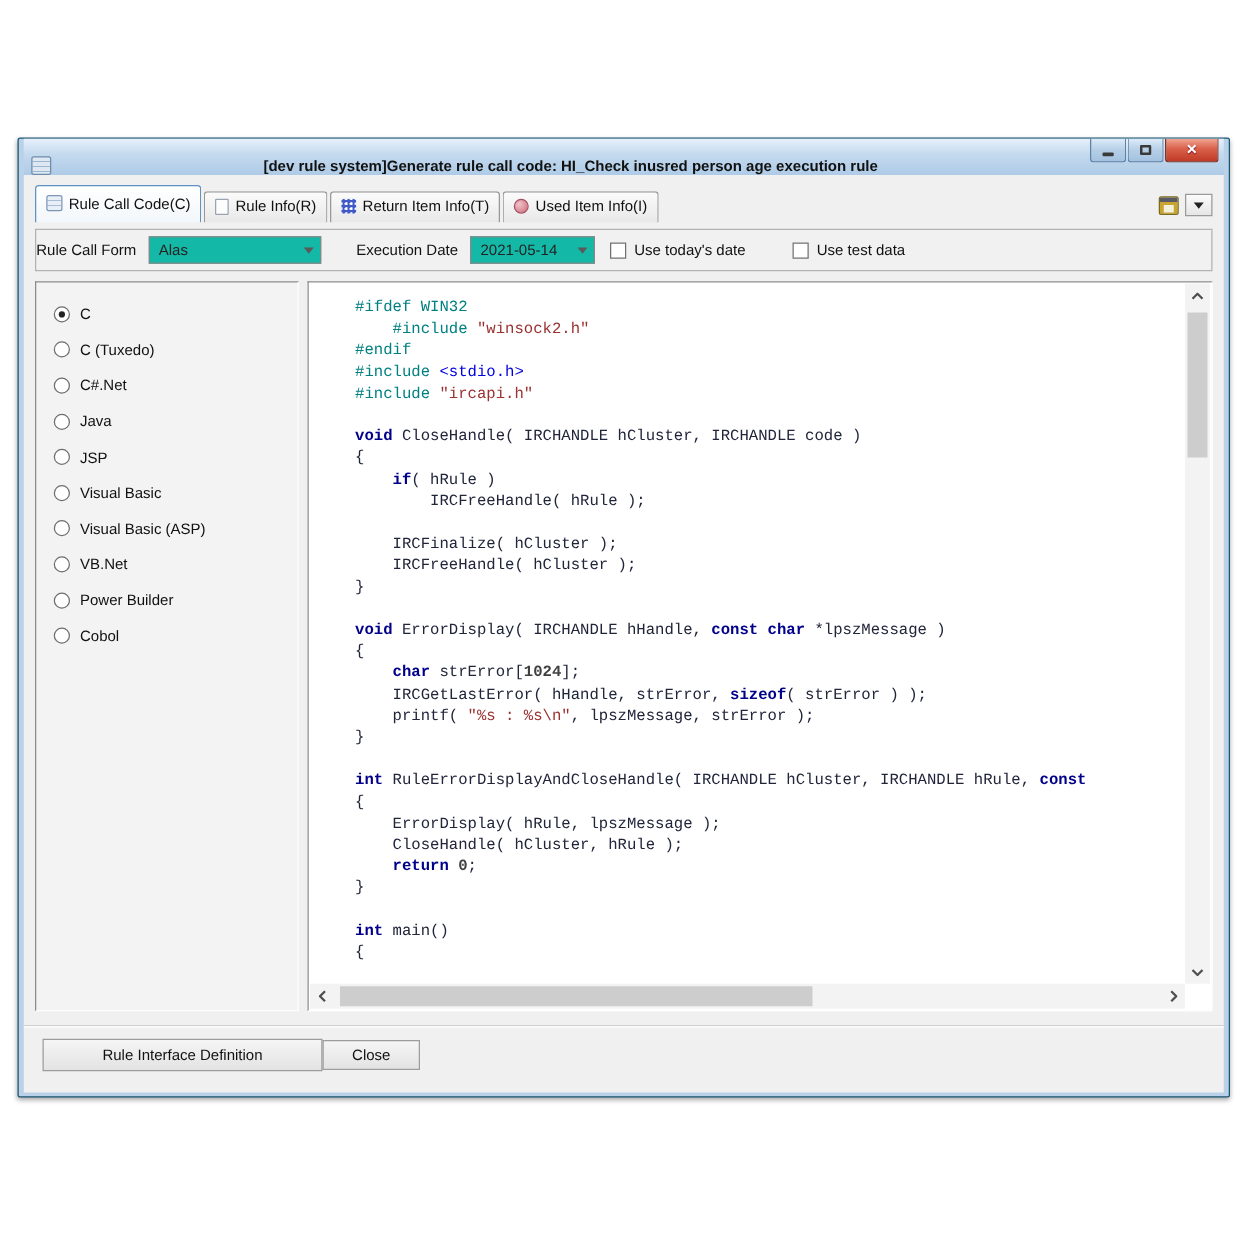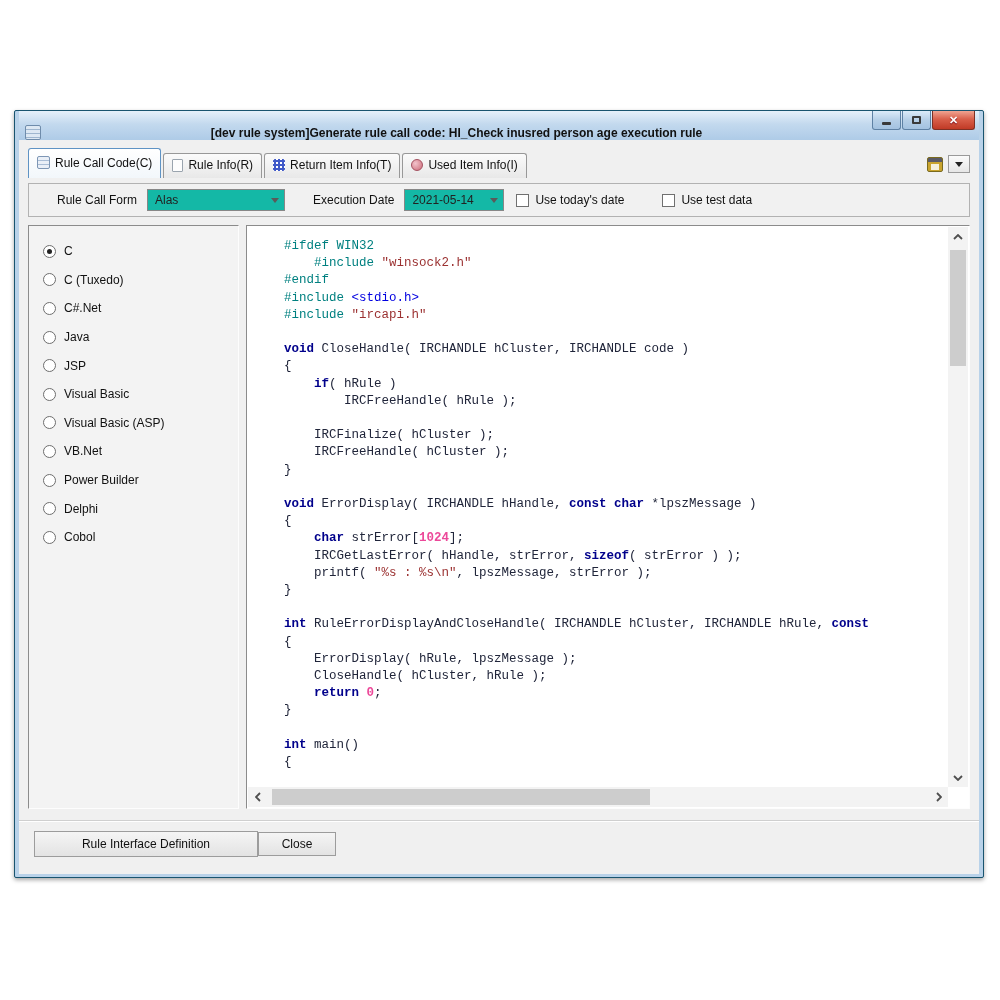--- a/index.html
+++ b/index.html
@@ -49,21 +49,21 @@
     background:#e9eff7 repeating-linear-gradient(#e9eff7 0 3px,#a9bdd6 3px 4px);}
   .ticon.page{width:11px;height:13px;border:1px solid #9aa4ae;border-radius:1px;background:#fdfdfd;}
   .ticon.grid{width:12px;height:12px;border-radius:2px;background-color:#4059c8;
     background-image:radial-gradient(circle at 3px 3px,#fff 1.1px,transparent 1.3px);
     background-size:4px 4px;background-position:1px 1px;}
   .ticon.disc{width:12px;height:12px;border-radius:50%;border:1px solid #a4505f;
     background:radial-gradient(circle at 35% 35%,#f2c3cb,#cc6a78);}
 
   
   .toolbar{margin-top:5px;height:34px;border:1px solid #b2b2b2;background:#f1f1f1;
-    display:flex;align-items:center;padding:0 28px;font-size:12px;color:#111;}
+    display:flex;align-items:center;padding:0 0;font-size:12px;color:#111;}
   .tb-label{margin-right:10px;}
   .combo{display:flex;align-items:center;justify-content:space-between;background:#14b8a6;
     border:1px solid #878787;height:22px;padding:0 5px 0 7px;font-size:12px;color:#222;}
   .combo .chev{width:0;height:0;border-left:4px solid transparent;border-right:4px solid transparent;
     border-top:5px solid #5a5a5a;margin-left:6px;}
   .combo.form{width:138px;margin-right:28px;}
   .combo.date{width:100px;margin-right:12px;}
   .checkbox-item{display:flex;align-items:center;gap:6px;margin-right:38px;}
   .checkbox{width:13px;height:13px;background:#fff;border:1px solid #707070;}
 
@@ -78,21 +78,21 @@
 
   .codepanel{flex:1;position:relative;background:#fff;}
   .code{position:absolute;left:0;top:0;right:21px;bottom:21px;overflow:hidden;
     padding:12px 4px 0 10px;font-family:"Liberation Mono","DejaVu Sans Mono",monospace;
     font-size:12.5px;line-height:17.2px;margin-left:27px;}
   .codeline{white-space:pre;min-height:17.2px;}
   .tok-p{color:#20253a;}
   .tok-k{color:#00008b;font-weight:bold;}
   .tok-d{color:#008080;}
   .tok-s{color:#9b3131;}
-  .tok-n{color:#ec4899;font-weight:bold;}
+  .tok-n{color:#404040;font-weight:bold;}
   .tok-a{color:#0000e0;}
 
   
   .vscroll{position:absolute;top:1px;right:1px;bottom:21px;width:20px;background:#f3f3f3;}
   .hscroll{position:absolute;left:1px;right:21px;bottom:1px;height:20px;background:#f3f3f3;}
   .sb-arrow{position:absolute;display:flex;align-items:center;justify-content:center;}
   .vscroll .sb-arrow{width:20px;height:19px;left:0;}
   .hscroll .sb-arrow{height:20px;width:19px;top:0;}
   .vthumb{position:absolute;left:2px;right:2px;top:23px;height:116px;background:#cdcdcd;}
   .hthumb{position:absolute;top:2px;bottom:2px;left:24px;width:54%;background:#cdcdcd;}
@@ -209,24 +209,20 @@
           <div class="radio-row">
             <span class="radio"></span>
             <span>VB.Net</span>
           </div>
           <div class="radio-row">
             <span class="radio"></span>
             <span>Power Builder</span>
           </div>
           <div class="radio-row">
             <span class="radio"></span>
-            <span>Delphi</span>
-          </div>
-          <div class="radio-row">
-            <span class="radio"></span>
             <span>Cobol</span>
           </div>
         </div>
 
       <div class="codepanel panel-sunken">
         <div class="code">
             <div class="codeline"><span class="tok-d">#ifdef WIN32</span></div>
             <div class="codeline"><span class="tok-p">    </span><span class="tok-d">#include </span><span class="tok-s">"winsock2.h"</span></div>
             <div class="codeline"><span class="tok-d">#endif</span></div>
             <div class="codeline"><span class="tok-d">#include </span><span class="tok-a">&lt;stdio.h&gt;</span></div>

